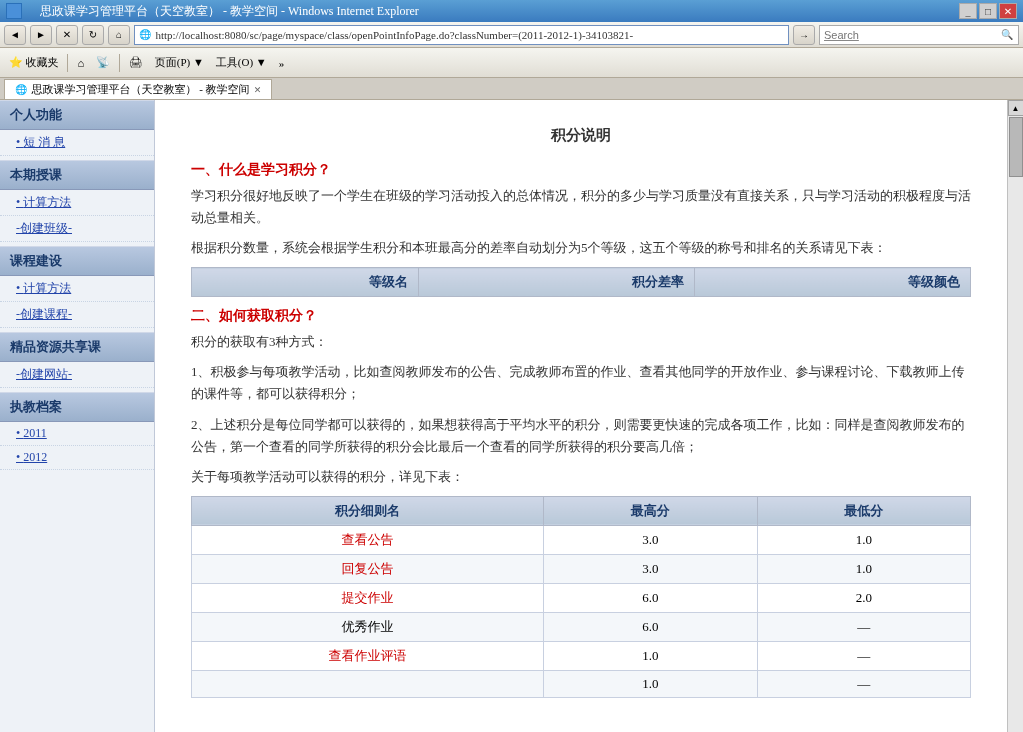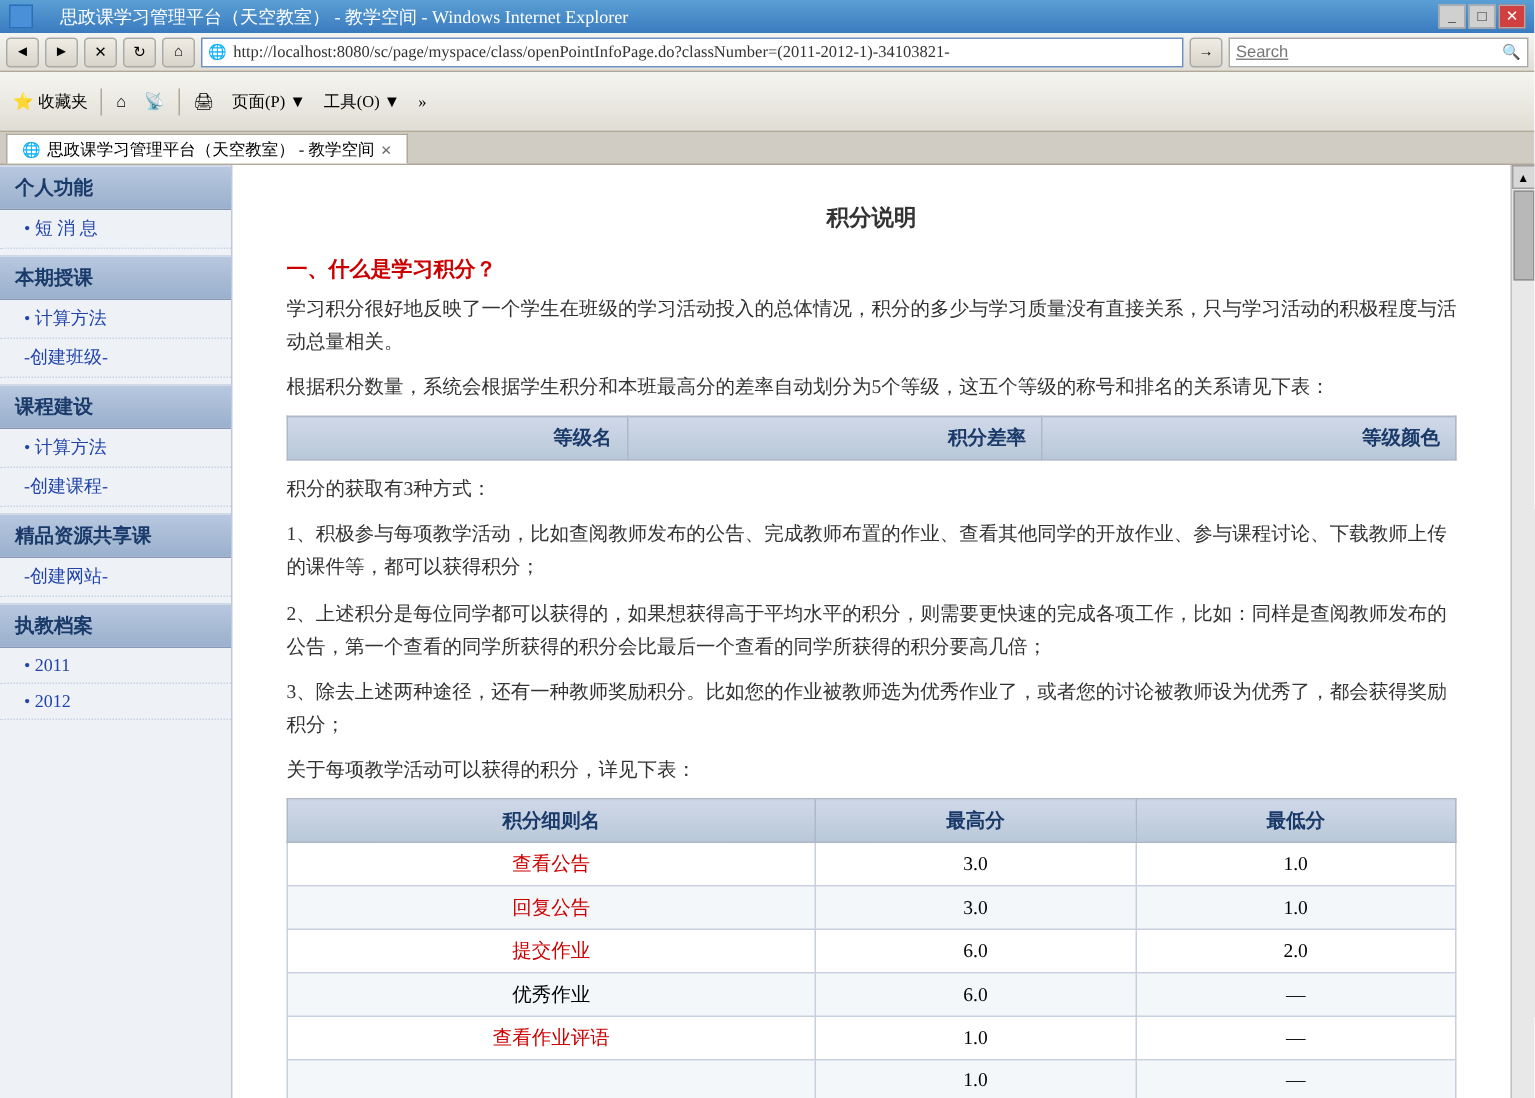--- a/index.html
+++ b/index.html
@@ -52,21 +52,21 @@
     .search-input { flex: 1; border: none; outline: none; font-size: 11px; padding: 0 4px; color: #888; text-decoration: underline; }
     .search-btn { width: 20px; height: 18px; display: flex; align-items: center; justify-content: center; cursor: pointer; font-size: 10px; }
 
     .toolbar-bar {
       background: linear-gradient(to bottom, #f5f5f0, #e0ddd4);
       border-bottom: 1px solid #b0a898;
       padding: 2px 4px;
       display: flex;
       align-items: center;
       gap: 2px;
-      height: 40px;
+      height: 30px;
     }
     .toolbar-item {
       display: flex; align-items: center; gap: 2px;
       padding: 1px 4px; font-size: 11px; cursor: pointer;
       border: 1px solid transparent;
     }
     .toolbar-sep { width: 1px; height: 18px; background: #b0a898; margin: 0 2px; }
 
     .tab-bar {
       background: #d0ccc4;
@@ -109,20 +109,21 @@
       padding: 5px 10px;
       border-bottom: 1px solid #8898b8;
       border-top: 1px solid #d0d8e8;
     }
     .sidebar-item {
       padding: 4px 10px 4px 16px;
       font-size: 12px;
       color: #2244aa;
       cursor: pointer;
       border-bottom: 1px dotted #c8d4e4;
+      text-decoration: underline;
     }
     .sidebar-item.bullet::before { content: '• '; }
 
     
     .main-content {
       flex: 1;
       overflow-y: auto;
       padding: 16px;
       background: #fff;
     }
@@ -312,24 +313,24 @@
             <tr>
               <th>等级名</th>
               <th>积分差率</th>
               <th>等级颜色</th>
             </tr>
           </thead>
           <tbody>
           </tbody>
         </table>
 
+        <div class="section-heading">二、如何获取积分？</div>
         <div class="body-text">积分的获取有3种方式：</div>
         <div class="numbered-section">1、积极参与每项教学活动，比如查阅教师发布的公告、完成教师布置的作业、查看其他同学的开放作业、参与课程讨论、下载教师上传的课件等，都可以获得积分；</div>
         <div class="numbered-section">2、上述积分是每位同学都可以获得的，如果想获得高于平均水平的积分，则需要更快速的完成各项工作，比如：同样是查阅教师发布的公告，第一个查看的同学所获得的积分会比最后一个查看的同学所获得的积分要高几倍；</div>
-        <div class="numbered-section">3、除去上述两种途径，还有一种教师奖励积分。比如您的作业被教师选为优秀作业了，或者您的讨论被教师设为优秀了，都会获得奖励积分；</div>
         <div class="body-text">关于每项教学活动可以获得的积分，详见下表：</div>
 
         <table class="points-table">
           <thead>
             <tr>
               <th>积分细则名</th>
               <th>最高分</th>
               <th>最低分</th>
             </tr>
           </thead>

